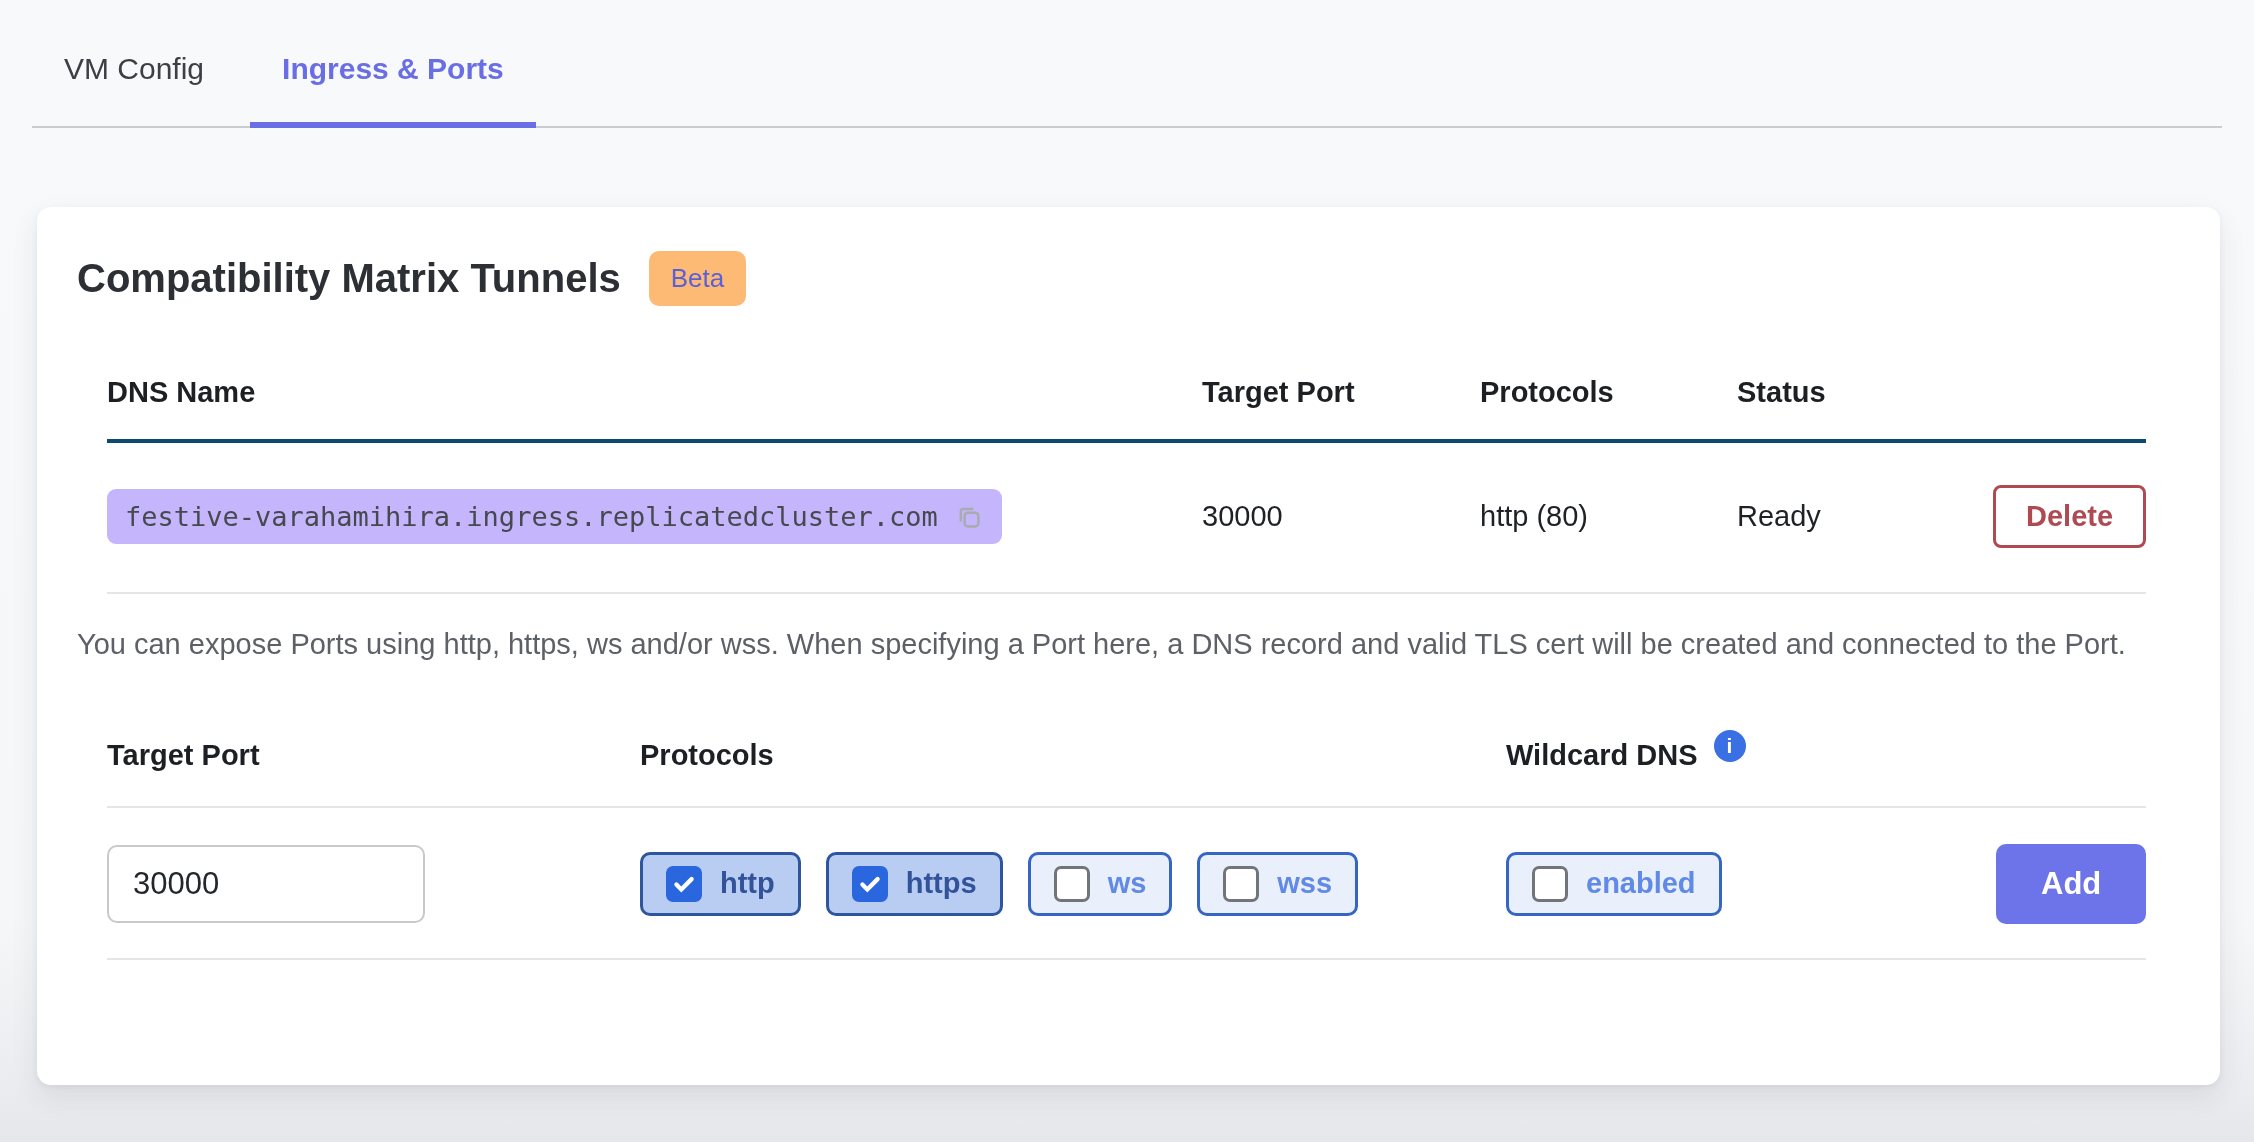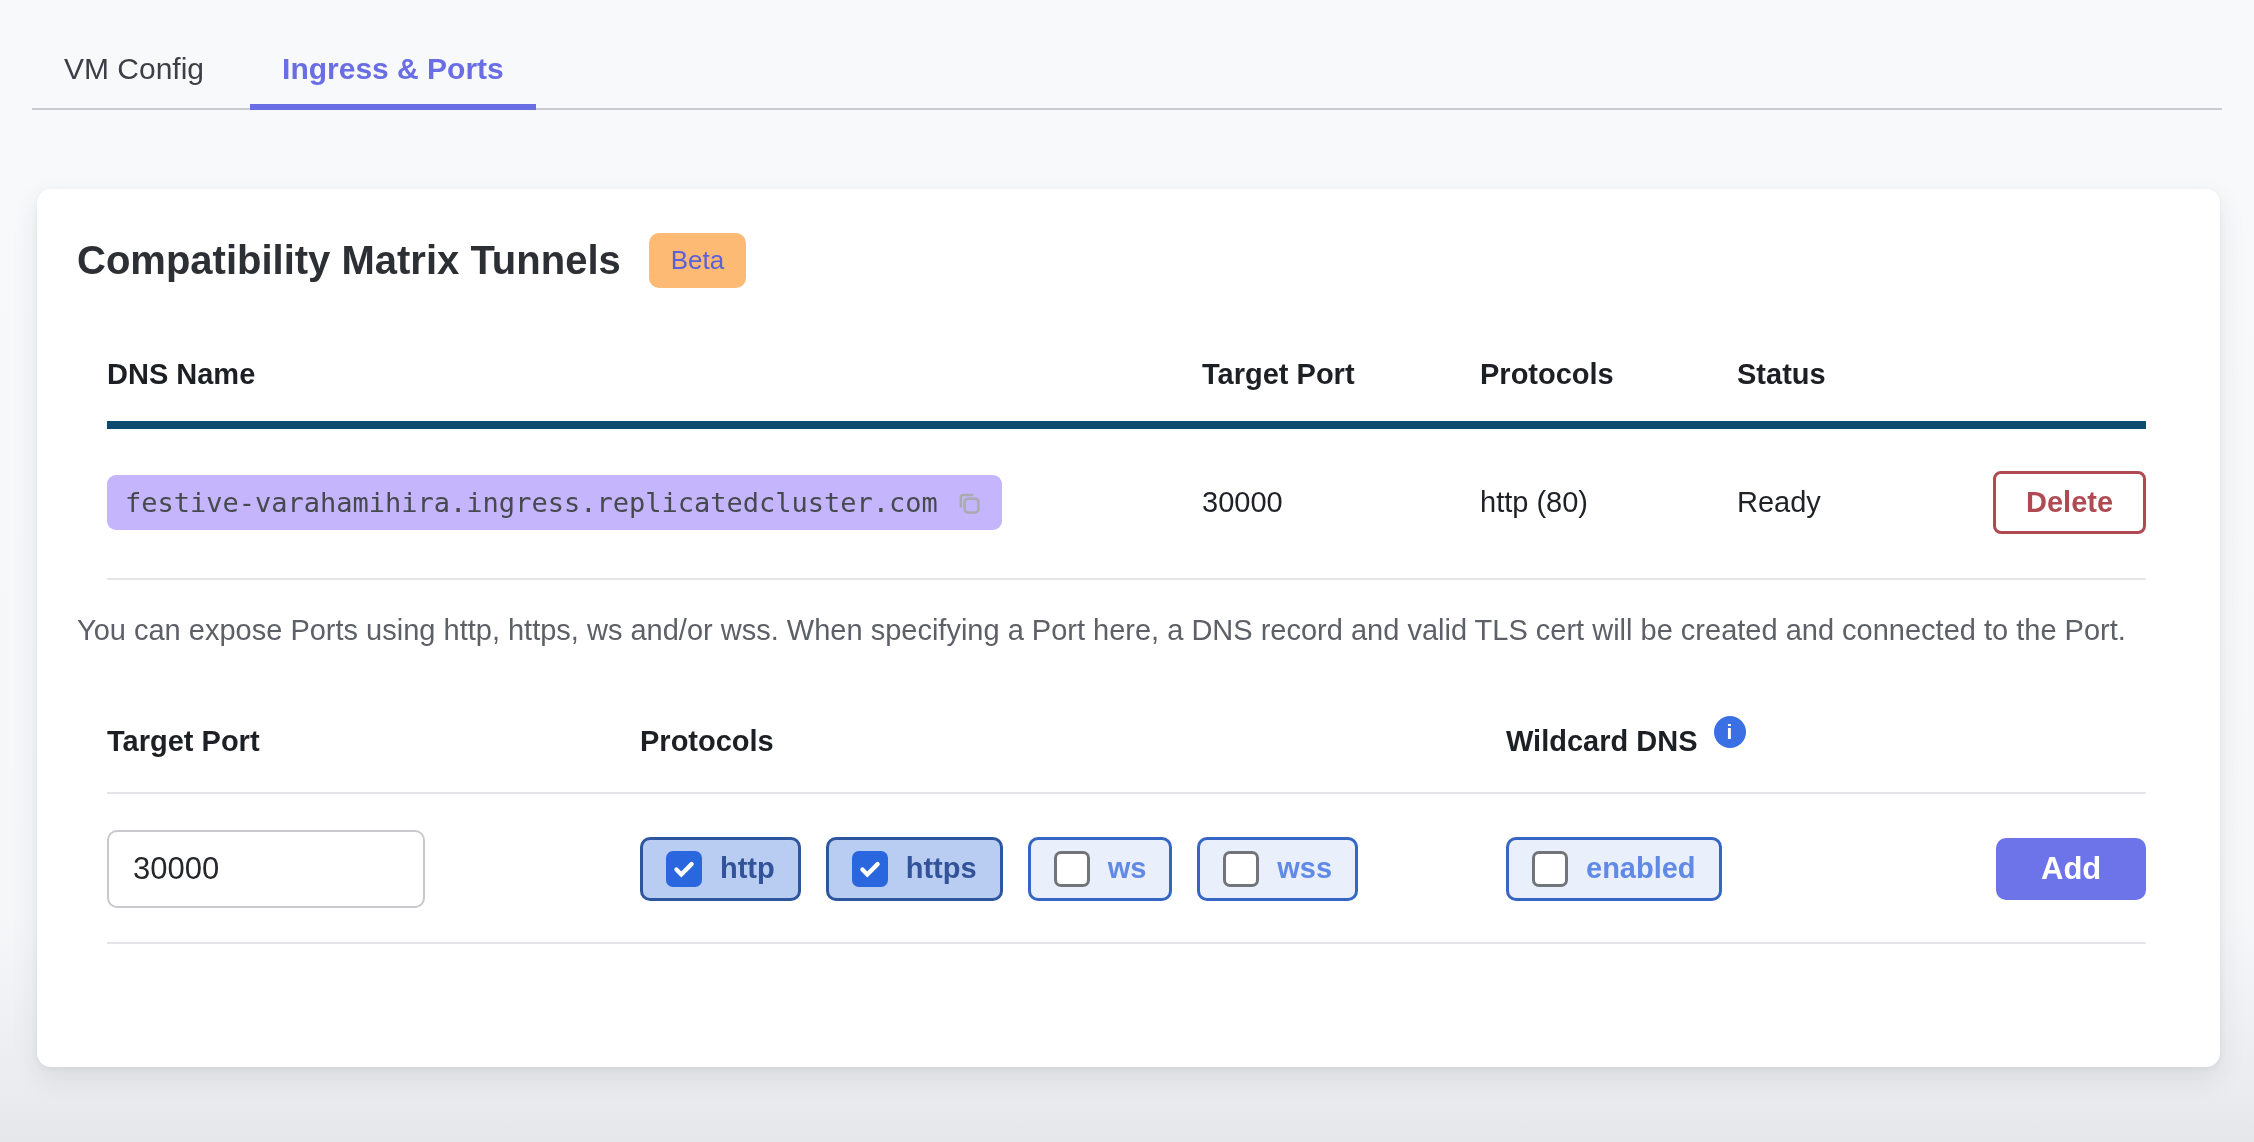--- a/index.html
+++ b/index.html
@@ -6,39 +6,39 @@
   html,body { width:2254px; height:1142px; }
   body {
     font-family:"Liberation Sans","DejaVu Sans",sans-serif;
     background:linear-gradient(180deg,#f8f9fb 0%,#f6f7f9 80%,#eaecef 95%,#e5e7eb 100%);
     color:#24272c;
     overflow:hidden;
   }
 
   
   .tabbar { display:flex; align-items:stretch; margin:0 32px; border-bottom:2px solid #cbccd0; }
-  .tab { position:relative; padding:52px 32px 22px; margin-right:14px; font-size:30px; color:#3c4046; cursor:pointer; }
+  .tab { position:relative; padding:52px 32px 40px; margin-right:14px; font-size:30px; color:#3c4046; cursor:pointer; }
   .tab.checked { color:#6a6ee4; font-weight:700; }
   .tab.checked::after { content:""; position:absolute; left:0; right:0; bottom:-2px; height:6px; background:#6a6ee4; }
 
   
   .card {
     width:2183px; margin:79px 0 0 37px; height:878px;
     background:#ffffff; border-radius:14px;
     box-shadow:0 2px 6px rgba(0,0,0,.05), 0 12px 28px rgba(40,45,60,.09);
     padding:44px 74px 0 40px;
   }
   .title-row { display:flex; align-items:center; gap:28px; }
   .card-title { font-size:40px; font-weight:700; color:#2c2f34; }
   .beta-badge { background:#fdba74; color:#5a60d8; font-size:26px; padding:12px 22px; border-radius:10px; }
 
   
   .table { margin-left:30px; margin-top:42px; }
   .tgrid { display:grid; grid-template-columns:1095px 278px 257px 256px 1fr; align-items:center; }
-  .thead { font-size:29px; font-weight:700; color:#1c1f24; padding:28px 0 30px; border-bottom:8px solid #0c4a6e; }
+  .thead { font-size:29px; font-weight:700; color:#1c1f24; padding:28px 0 30px; border-bottom:4px solid #0c4a6e; }
   .trow  { padding:42px 0 44px; border-bottom:2px solid #e4e5e8; font-size:29px; color:#1e2126; }
   .dns-pill { display:inline-flex; align-items:center; gap:16px; background:#c4b5fd; border-radius:9px; padding:12px 18px;
               font-family:"DejaVu Sans Mono","Liberation Mono",monospace; font-size:27px; color:#46494e; }
   .copy-btn { display:inline-flex; cursor:pointer; }
   .copy-btn svg { stroke:#a9abae; fill:none; stroke-width:2; }
   .proto-lines { line-height:1.5; }
   .delete-btn { justify-self:end; background:#ffffff; border:3px solid #b04a52; color:#b04a52; font-weight:700;
                 font-size:29px; padding:12px 30px; border-radius:8px; cursor:pointer; font-family:inherit; }
 
   
@@ -59,21 +59,21 @@
   .pill-group { display:flex; gap:25px; }
   .pill { display:inline-flex; align-items:center; gap:18px; height:64px; padding:16px 23px; border-radius:10px;
           border:3px solid #3566c4; background:#e9effb; color:#6189e6; font-weight:700; font-size:29px; cursor:pointer; }
   .pill.checked { background:#b9cdf2; border-color:#2e569e; color:#32539a; }
   .cbox { width:36px; height:36px; border-radius:7px; background:#ffffff; border:3px solid #717479;
           display:flex; align-items:center; justify-content:center; }
   .pill.checked .cbox { background:#2a66dd; border-color:#2a66dd; }
   .cbox svg { display:none; }
   .pill.checked .cbox svg { display:block; }
 
-  .add-btn { justify-self:end; height:62px; padding:0 45px; background:#6d73e9; border:none; border-radius:10px;
+  .add-btn { justify-self:end; height:80px; padding:0 45px; background:#6d73e9; border:none; border-radius:10px;
              color:#ffffff; font-weight:700; font-size:31px; cursor:pointer; font-family:inherit; }
 </style>
 </head>
 <body>
 
 <div class="tabbar">
   <div class="tab"><span>VM Config</span></div>
   <div class="tab checked"><span>Ingress &amp; Ports</span></div>
 </div>
 

